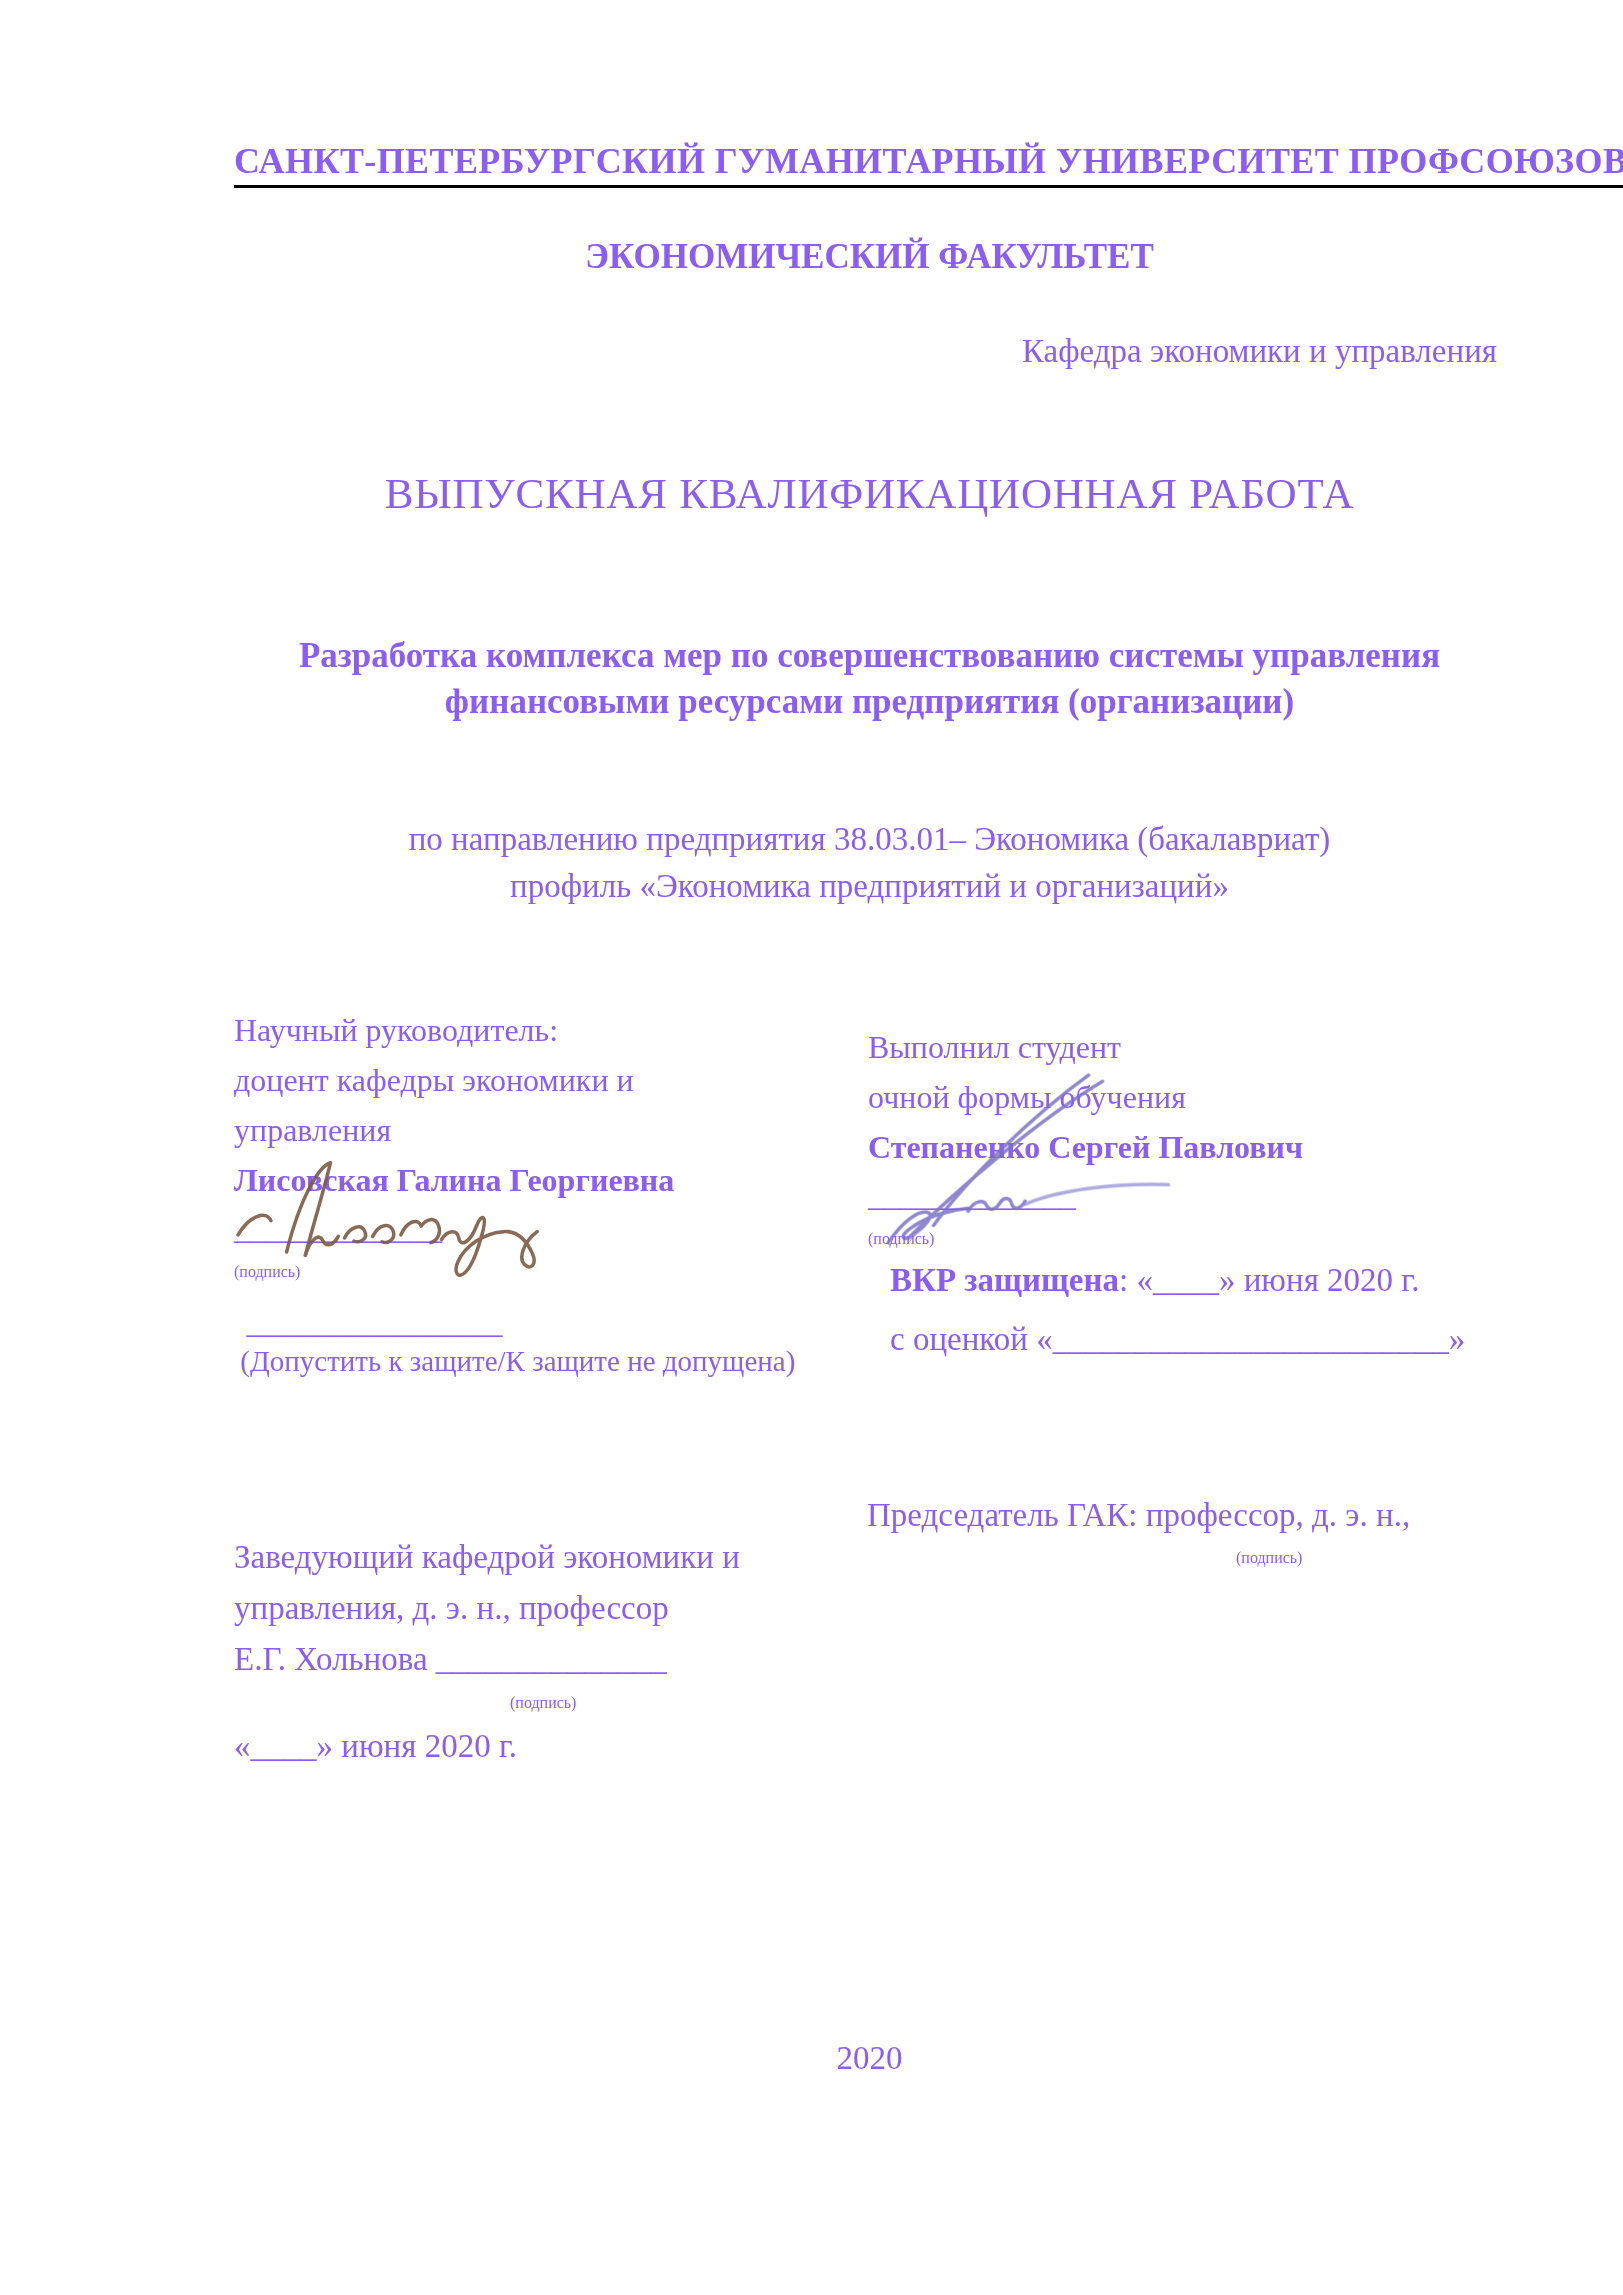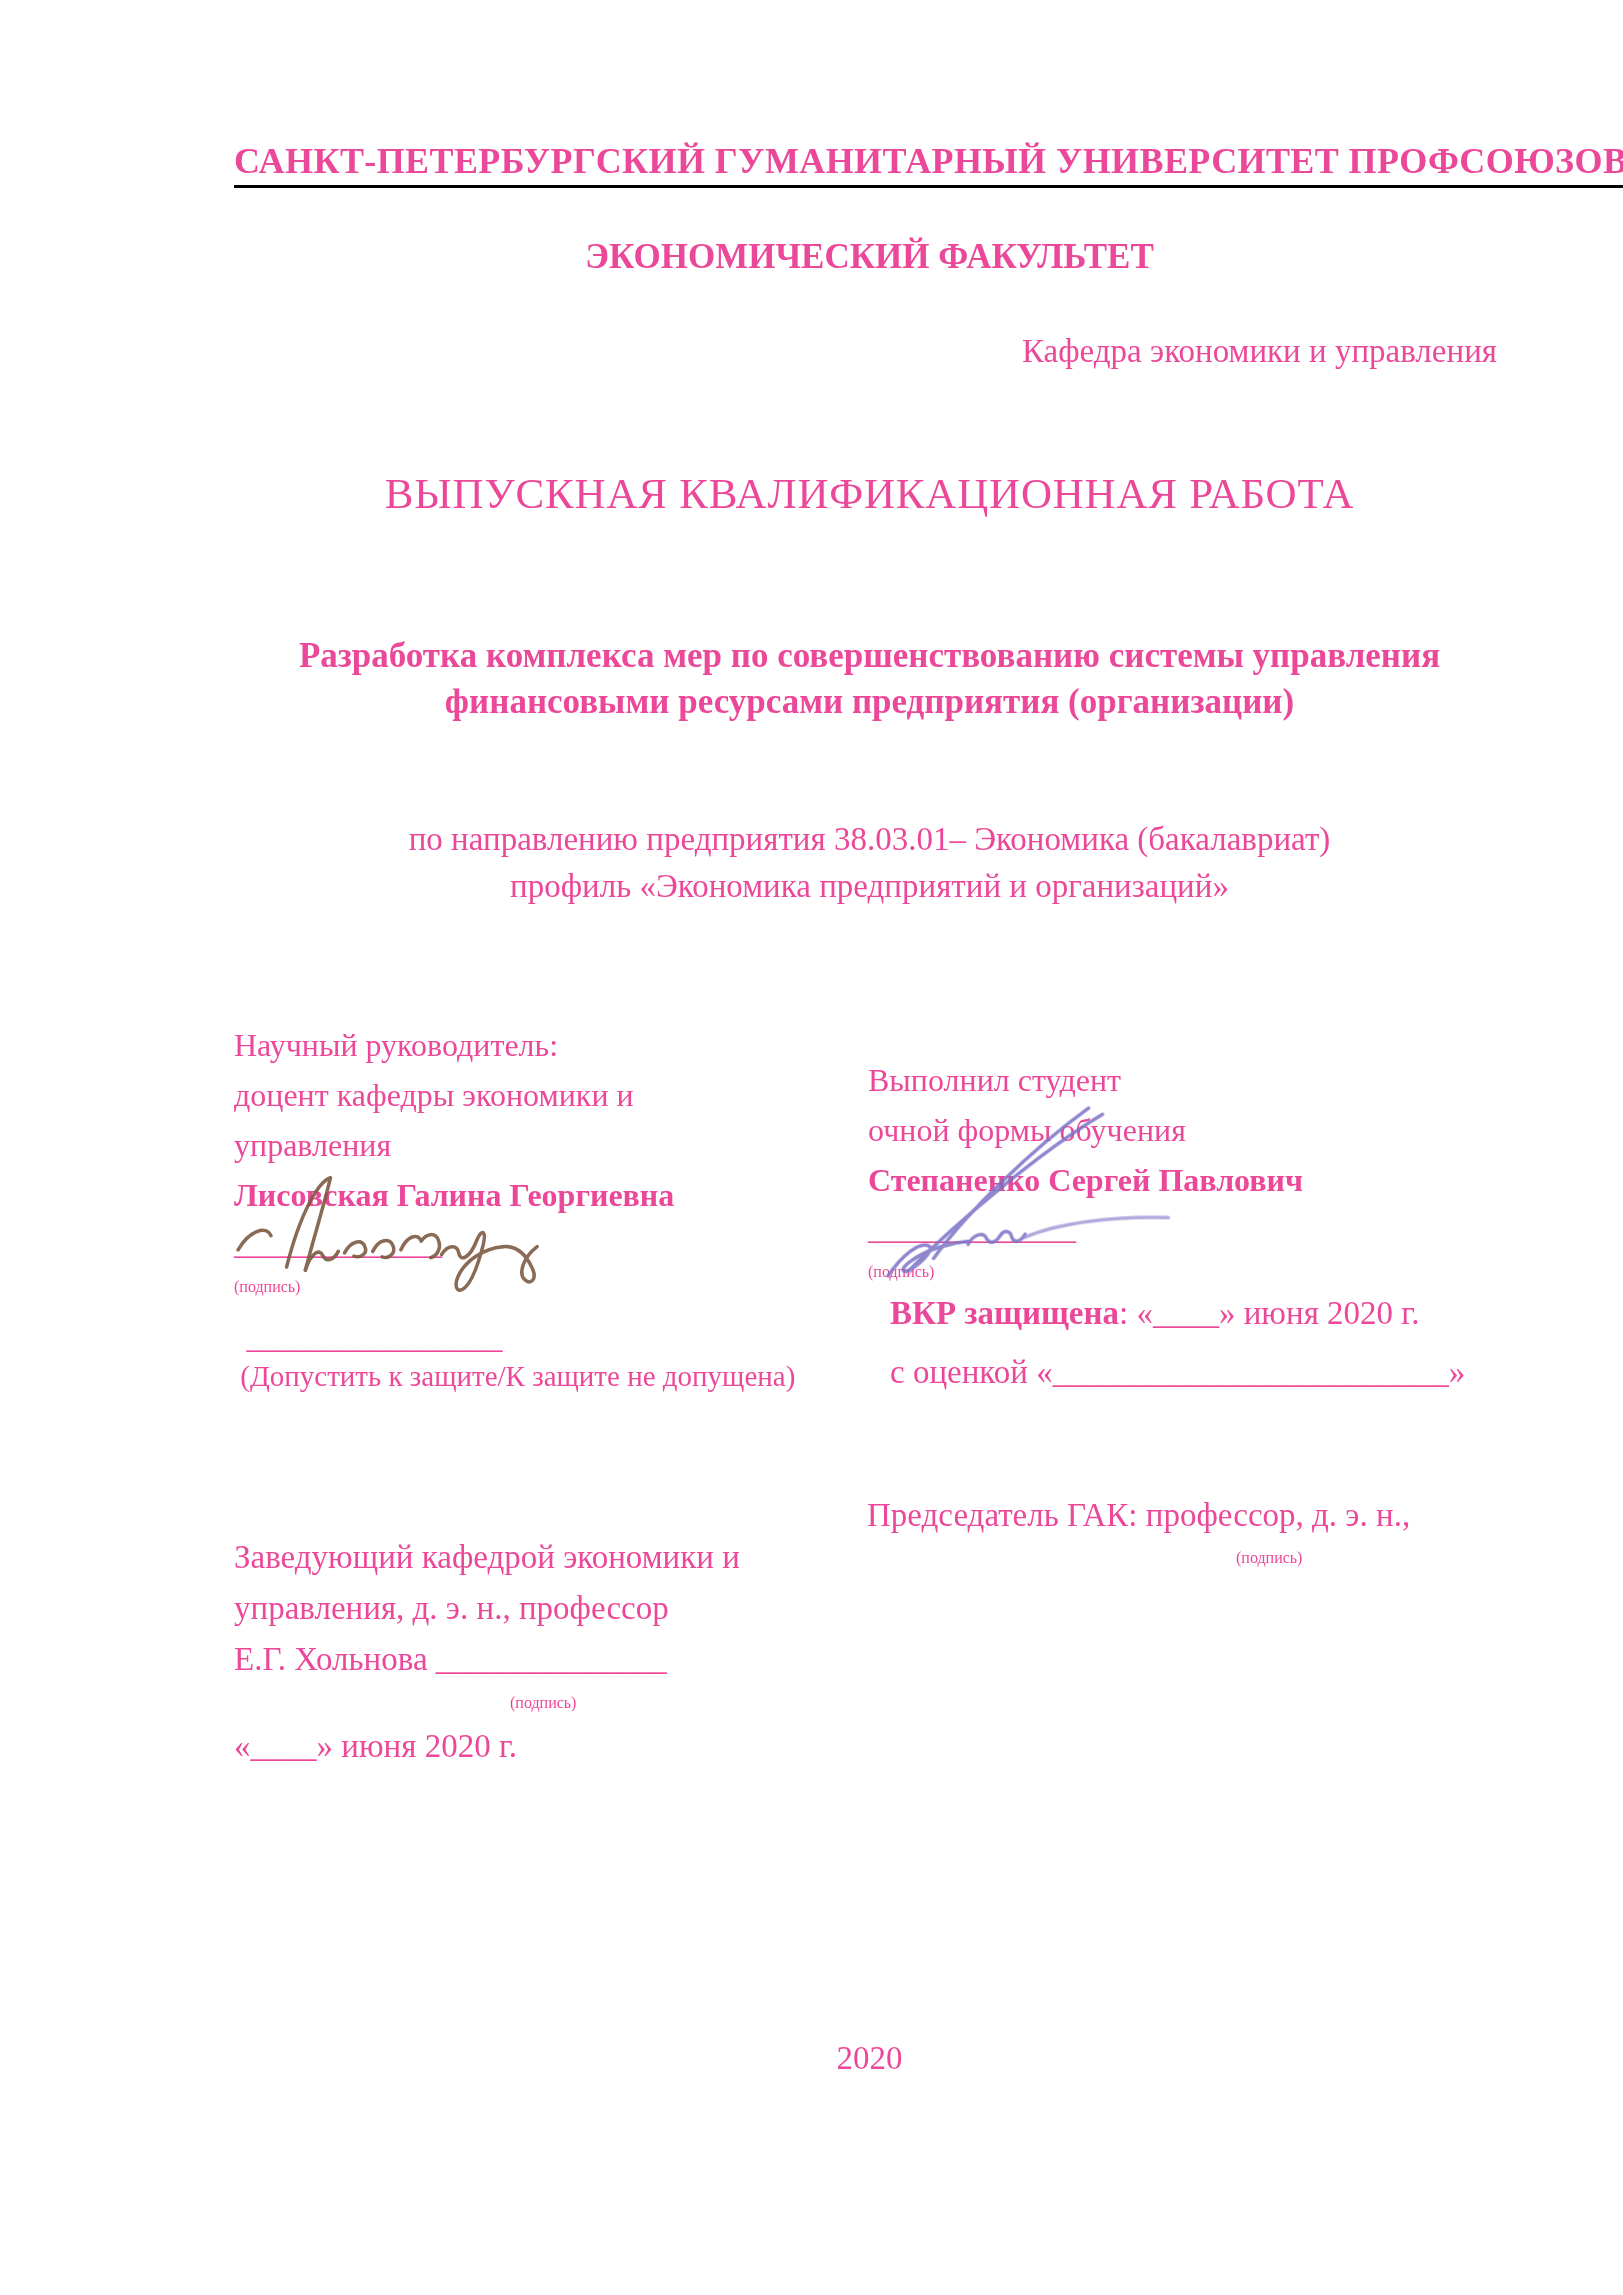--- a/index.html
+++ b/index.html
@@ -1,37 +1,37 @@
 <!DOCTYPE html>
 <html style="font-size:12.6px"><head>
 <meta charset="utf-8">
 <style>
   html, body { margin: 0; padding: 0; background: #ffffff; }
   .page {
     position: relative;
     width: 1623px;
     height: 2295px;
     background: #ffffff;
-    color: #ec4899;
+    color: #8b5cf6;
     font-family: "Liberation Serif", "DejaVu Serif", serif;
     overflow: hidden;
   }
   .abs { position: absolute; }
   .centered { left: 234px; right: 118px; text-align: center; }
   .nowrap { white-space: nowrap; }
 
   #org-name { top: 140px; font-size: 36px; font-weight: bold; letter-spacing: 0.4px; }
   #org-name .u { display: inline-block; border-bottom: 3.9px solid #000; padding-bottom: 3.1px; }
   #faculty { top: 237px; font-size: 35px; font-weight: bold; }
   #department { top: 333px; left: 234px; right: 126px; text-align: right; font-size: 33px; }
   #work-type { top: 469px; font-size: 43px; letter-spacing: 0.8px; }
   #thesis-title { top: 633px; font-size: 35px; font-weight: bold; line-height: 46px; }
   #direction { top: 816px; font-size: 33px; line-height: 47px; }
 
-  #columns { top: 1005px; left: 234px; right: 116px; display: flex; align-items: flex-end; margin-top: 15px; }
+  #columns { top: 1005px; left: 234px; right: 116px; display: flex; align-items: center; }
   .col-left { width: 634px; flex: none; }
   .col-right { flex: 1; min-width: 0; }
   .row { font-size: 32px; line-height: 50px; margin: 0; white-space: nowrap; }
   .name-row { font-weight: bold; }
   .sig-area { position: relative; height: 49px; font-size: 32px; line-height: 46px; white-space: nowrap; }
   .sig-svg { position: absolute; pointer-events: none; }
   .caption { font-size: 16px; line-height: 36px; margin: 0; }
   .spacer { height: 12.6px; }
   .blank2 { font-size: 32px; line-height: 38px; margin: 0 0 0 12.6px; white-space: nowrap; }
   .admission { font-size: 29px; line-height: 41px; margin: 0 0 0 6.3px; white-space: nowrap; }

